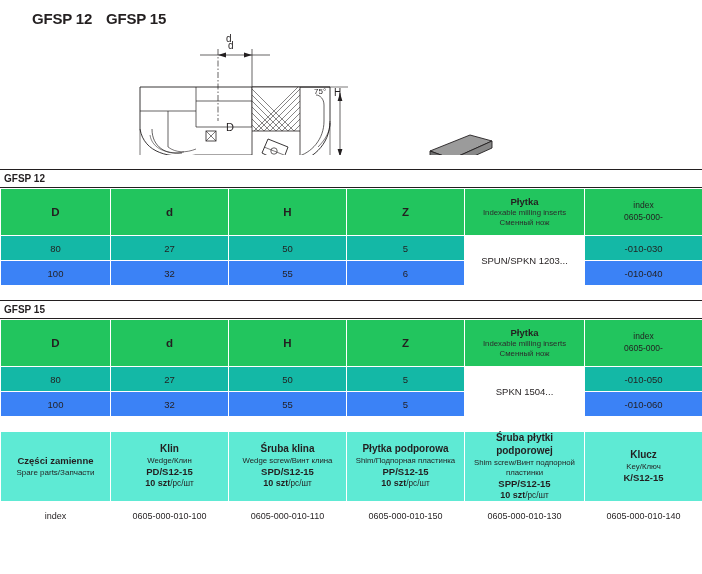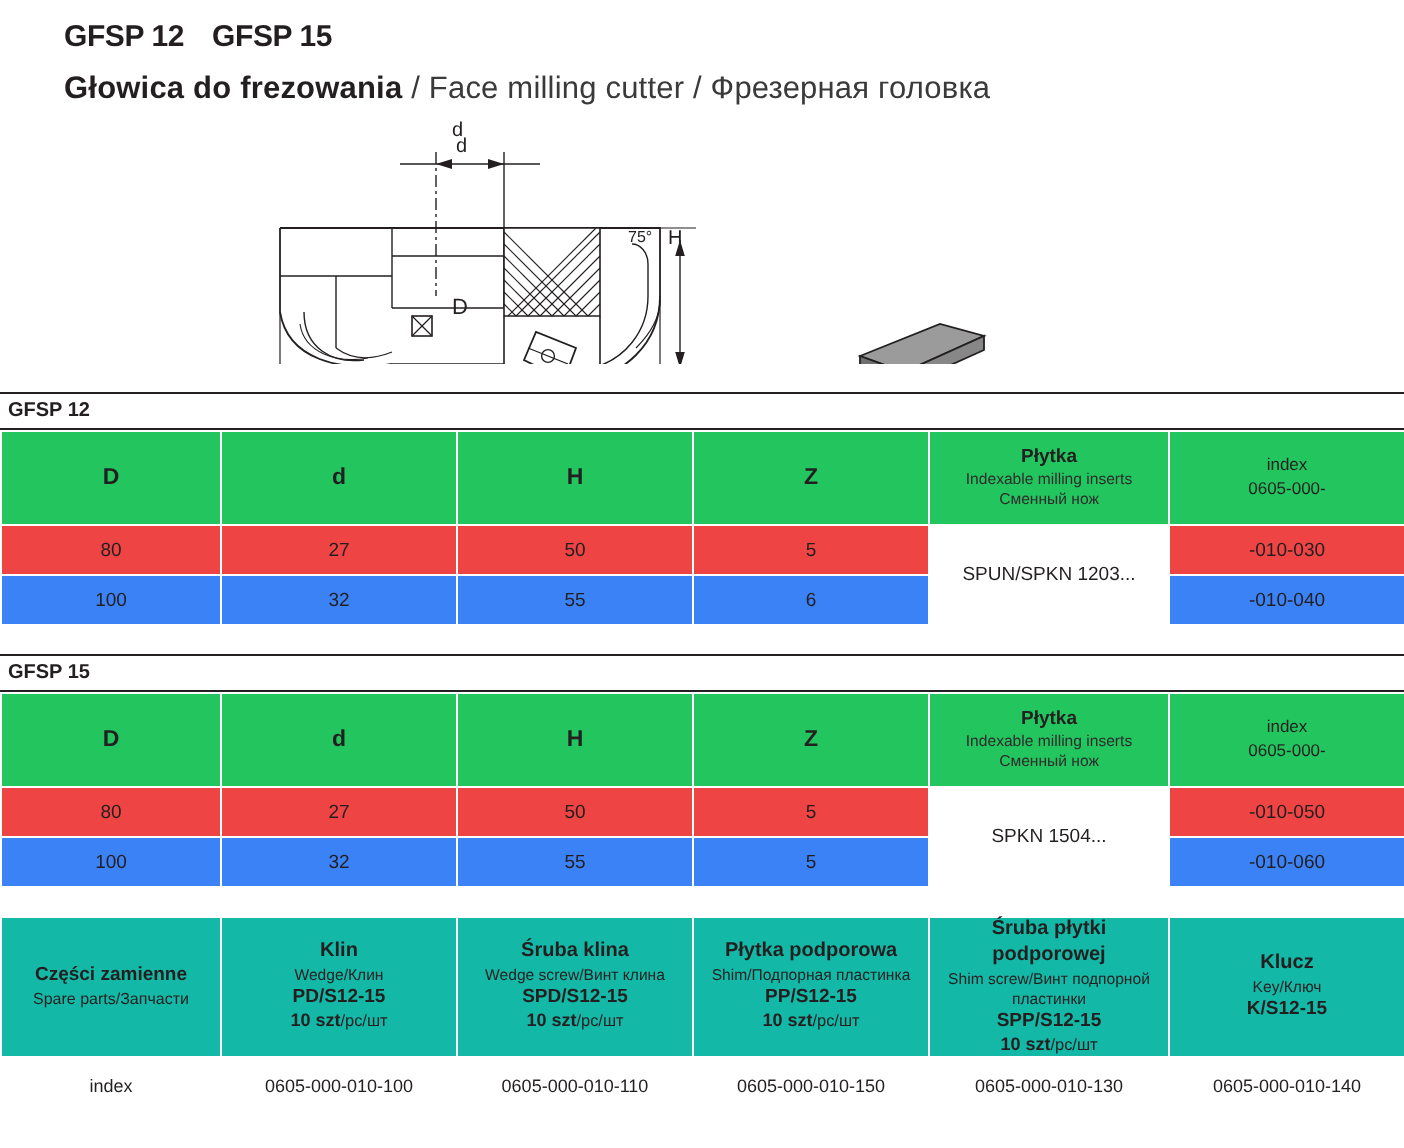--- a/index.html
+++ b/index.html
@@ -95,21 +95,21 @@
   }
   .hdr-cell.dim {
     font-size: 11.5px;
   }
   .hdr-cell.idx {
     font-weight: normal;
     font-size: 8.5px;
     line-height: 1.4;
   }
   .row-white td {
-    background: #ef4444;
+    background: #14b8a6;
     height: 24px;
     border-bottom: 1px solid #d9d9d9;
   }
   .row-grey td {
     background: #3b82f6;
     height: 24px;
     border-bottom: 1px solid #d9d9d9;
   }
   td.insert-cell {
     background: #ffffff !important;
@@ -125,21 +125,21 @@
     table-layout: fixed;
     margin-top: 14px;
   }
   table.spares td {
     border: 1px solid #ffffff;
     text-align: center;
     vertical-align: middle;
     padding: 0 2px;
   }
   .sp-hdr {
-    background: #14b8a6;
+    background: #5eead4;
     height: 60px;
     font-size: 9px;
     line-height: 1.28;
     color: #231f20;
   }
   .sp-hdr .nm {
     font-weight: bold;
     font-size: 10px;
   }
   .sp-hdr .alt {
@@ -180,24 +180,20 @@
 </style>
 </head>
 <body>
 
 <div class="page">
 
   <div class="header">
     <div class="code-row">
       <span>GFSP 12</span>
       <span>GFSP 15</span>
-    </div>
-    <div class="title-row">
-      <span class="pl">Głowica do frezowania</span>
-      <span>/ Face milling cutter / Фрезерная головка</span>
     </div>
   </div>
 
   <div class="drawing">
     <svg width="702" height="120" viewBox="0 0 702 120" xmlns="http://www.w3.org/2000/svg">
       <g stroke="#231f20" fill="none" stroke-width="0.9">
 
         <line x1="218" y1="14" x2="218" y2="86" stroke-dasharray="6 2 1.5 2" stroke-width="0.7"></line>
         <line x1="252" y1="14" x2="252" y2="52" stroke-width="0.7"></line>
         <line x1="200" y1="20" x2="270" y2="20" stroke-width="0.7"></line>

